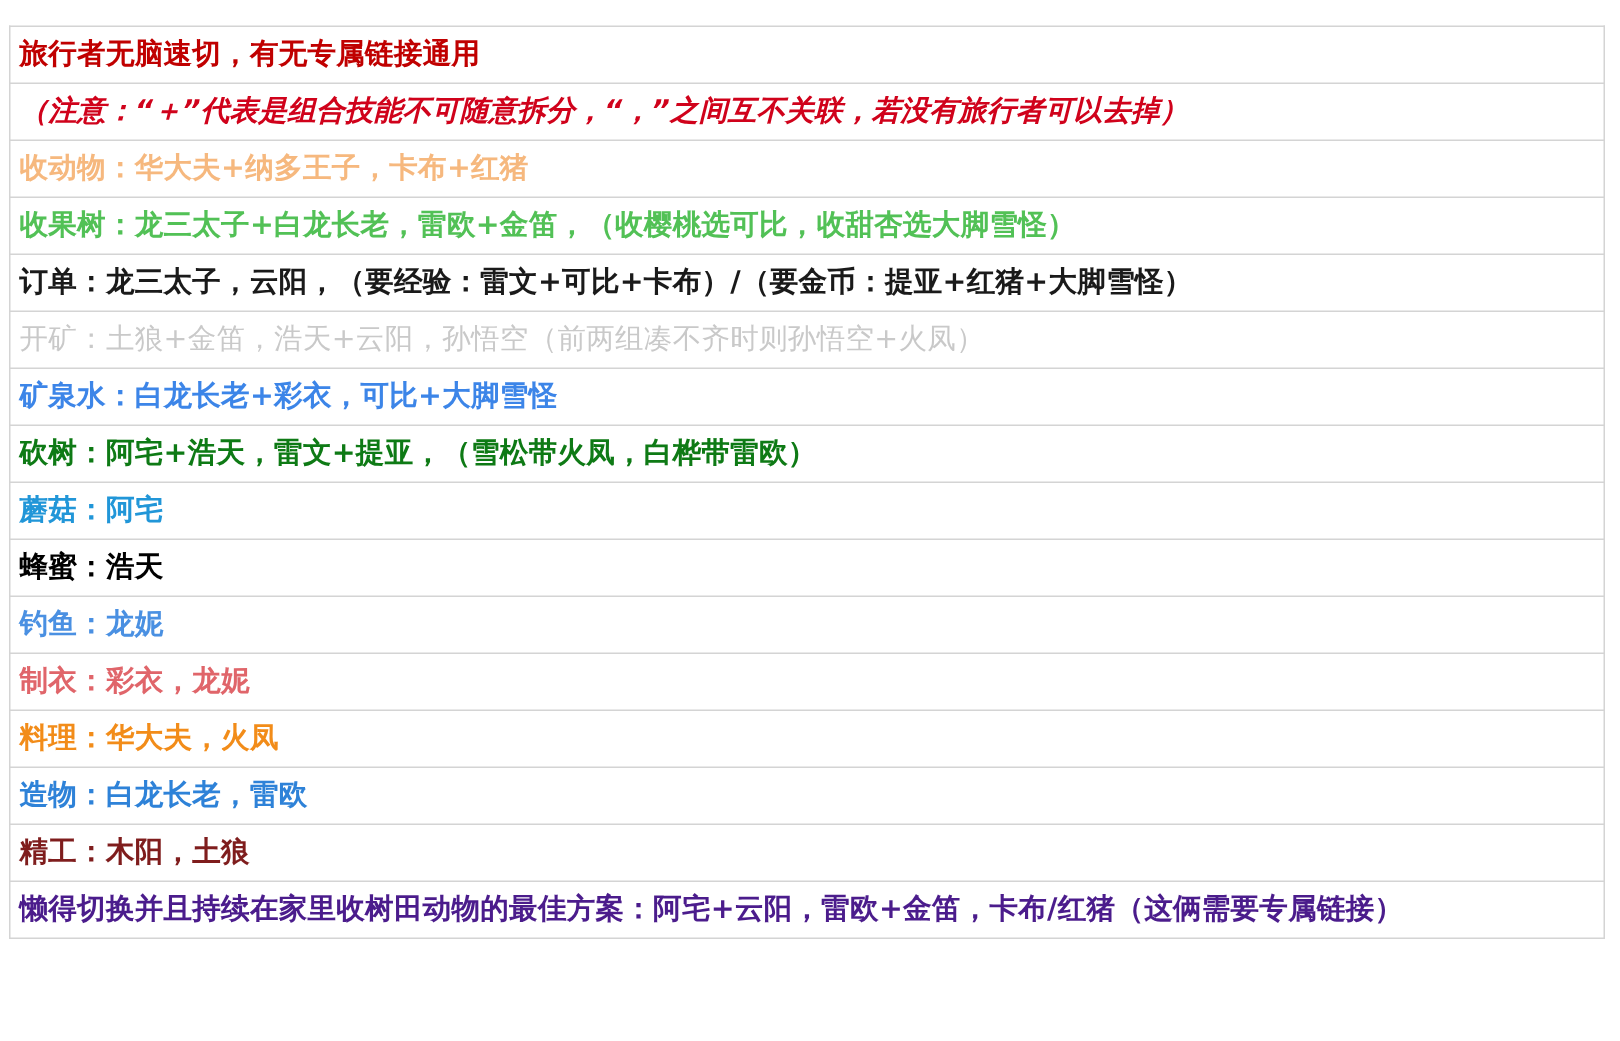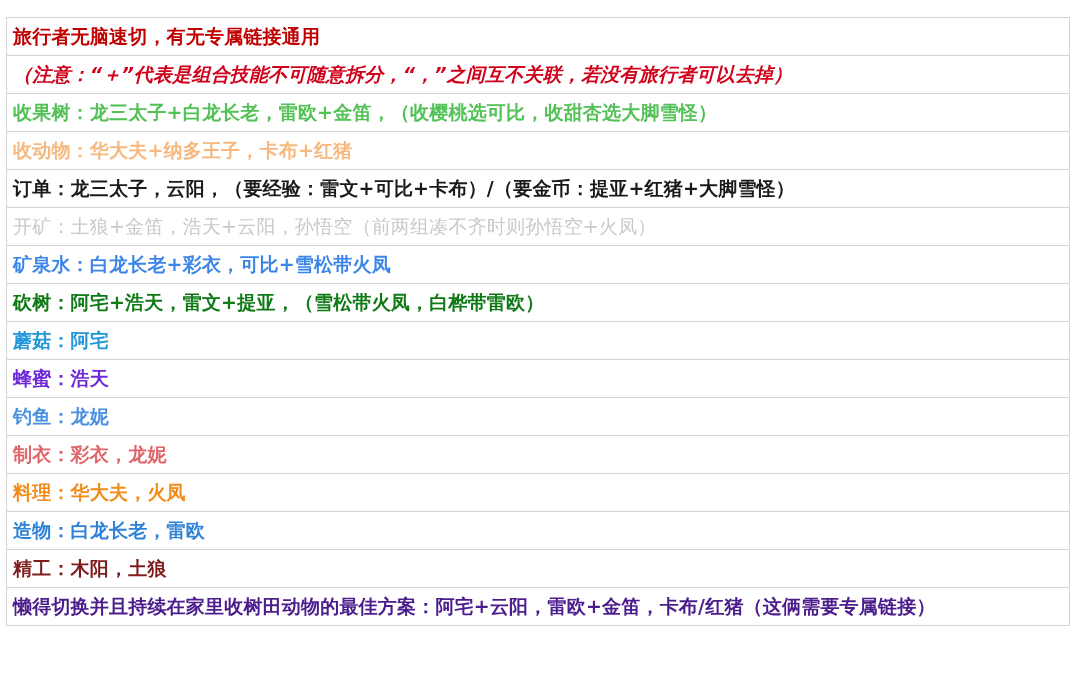--- a/index.html
+++ b/index.html
@@ -51,42 +51,42 @@
 <div class="sheet">
   <table class="guide">
     <tbody>
         <tr>
           <td class="bold" style="color: rgb(192, 0, 0);">旅行者无脑速切，有无专属链接通用</td>
         </tr>
         <tr>
           <td class="bold" style="color: rgb(208, 2, 27); font-style: italic;">（注意：“＋”代表是组合技能不可随意拆分，“，”之间互不关联，若没有旅行者可以去掉）</td>
         </tr>
         <tr>
-          <td class="bold" style="color: rgb(82, 193, 86);">收果树：龙三太子+白龙长老，雷欧+金笛，（收樱桃选可比，收甜杏选大脚雪怪）</td>
+          <td class="bold" style="color: rgb(246, 184, 126);">收动物：华大夫+纳多王子，卡布+红猪</td>
         </tr>
         <tr>
-          <td class="bold" style="color: rgb(246, 184, 126);">收动物：华大夫+纳多王子，卡布+红猪</td>
+          <td class="bold" style="color: rgb(82, 193, 86);">收果树：龙三太子+白龙长老，雷欧+金笛，（收樱桃选可比，收甜杏选大脚雪怪）</td>
         </tr>
         <tr>
           <td class="bold" style="color: rgb(26, 26, 26);">订单：龙三太子，云阳，（要经验：雷文+可比+卡布）/（要金币：提亚+红猪+大脚雪怪）</td>
         </tr>
         <tr>
           <td class="normal" style="color: rgb(201, 201, 201); margin-left: 13px;">开矿：土狼+金笛，浩天+云阳，孙悟空（前两组凑不齐时则孙悟空+火凤）</td>
         </tr>
         <tr>
-          <td class="bold" style="color: rgb(60, 133, 232);">矿泉水：白龙长老+彩衣，可比+雪松带火凤</td>
+          <td class="bold" style="color: rgb(60, 133, 232);">矿泉水：白龙长老+彩衣，可比+大脚雪怪</td>
         </tr>
         <tr>
           <td class="bold" style="color: rgb(14, 122, 21);">砍树：阿宅+浩天，雷文+提亚，（雪松带火凤，白桦带雷欧）</td>
         </tr>
         <tr>
           <td class="bold" style="color: rgb(33, 150, 216);">蘑菇：阿宅</td>
         </tr>
         <tr>
-          <td class="bold" style="color: #6d28d9;">蜂蜜：浩天</td>
+          <td class="bold" style="color: #000000;">蜂蜜：浩天</td>
         </tr>
         <tr>
           <td class="bold" style="color: rgb(74, 144, 226);">钓鱼：龙妮</td>
         </tr>
         <tr>
           <td class="bold" style="color: rgb(224, 101, 106);">制衣：彩衣，龙妮</td>
         </tr>
         <tr>
           <td class="bold" style="color: rgb(242, 140, 25);">料理：华大夫，火凤</td>
         </tr>

